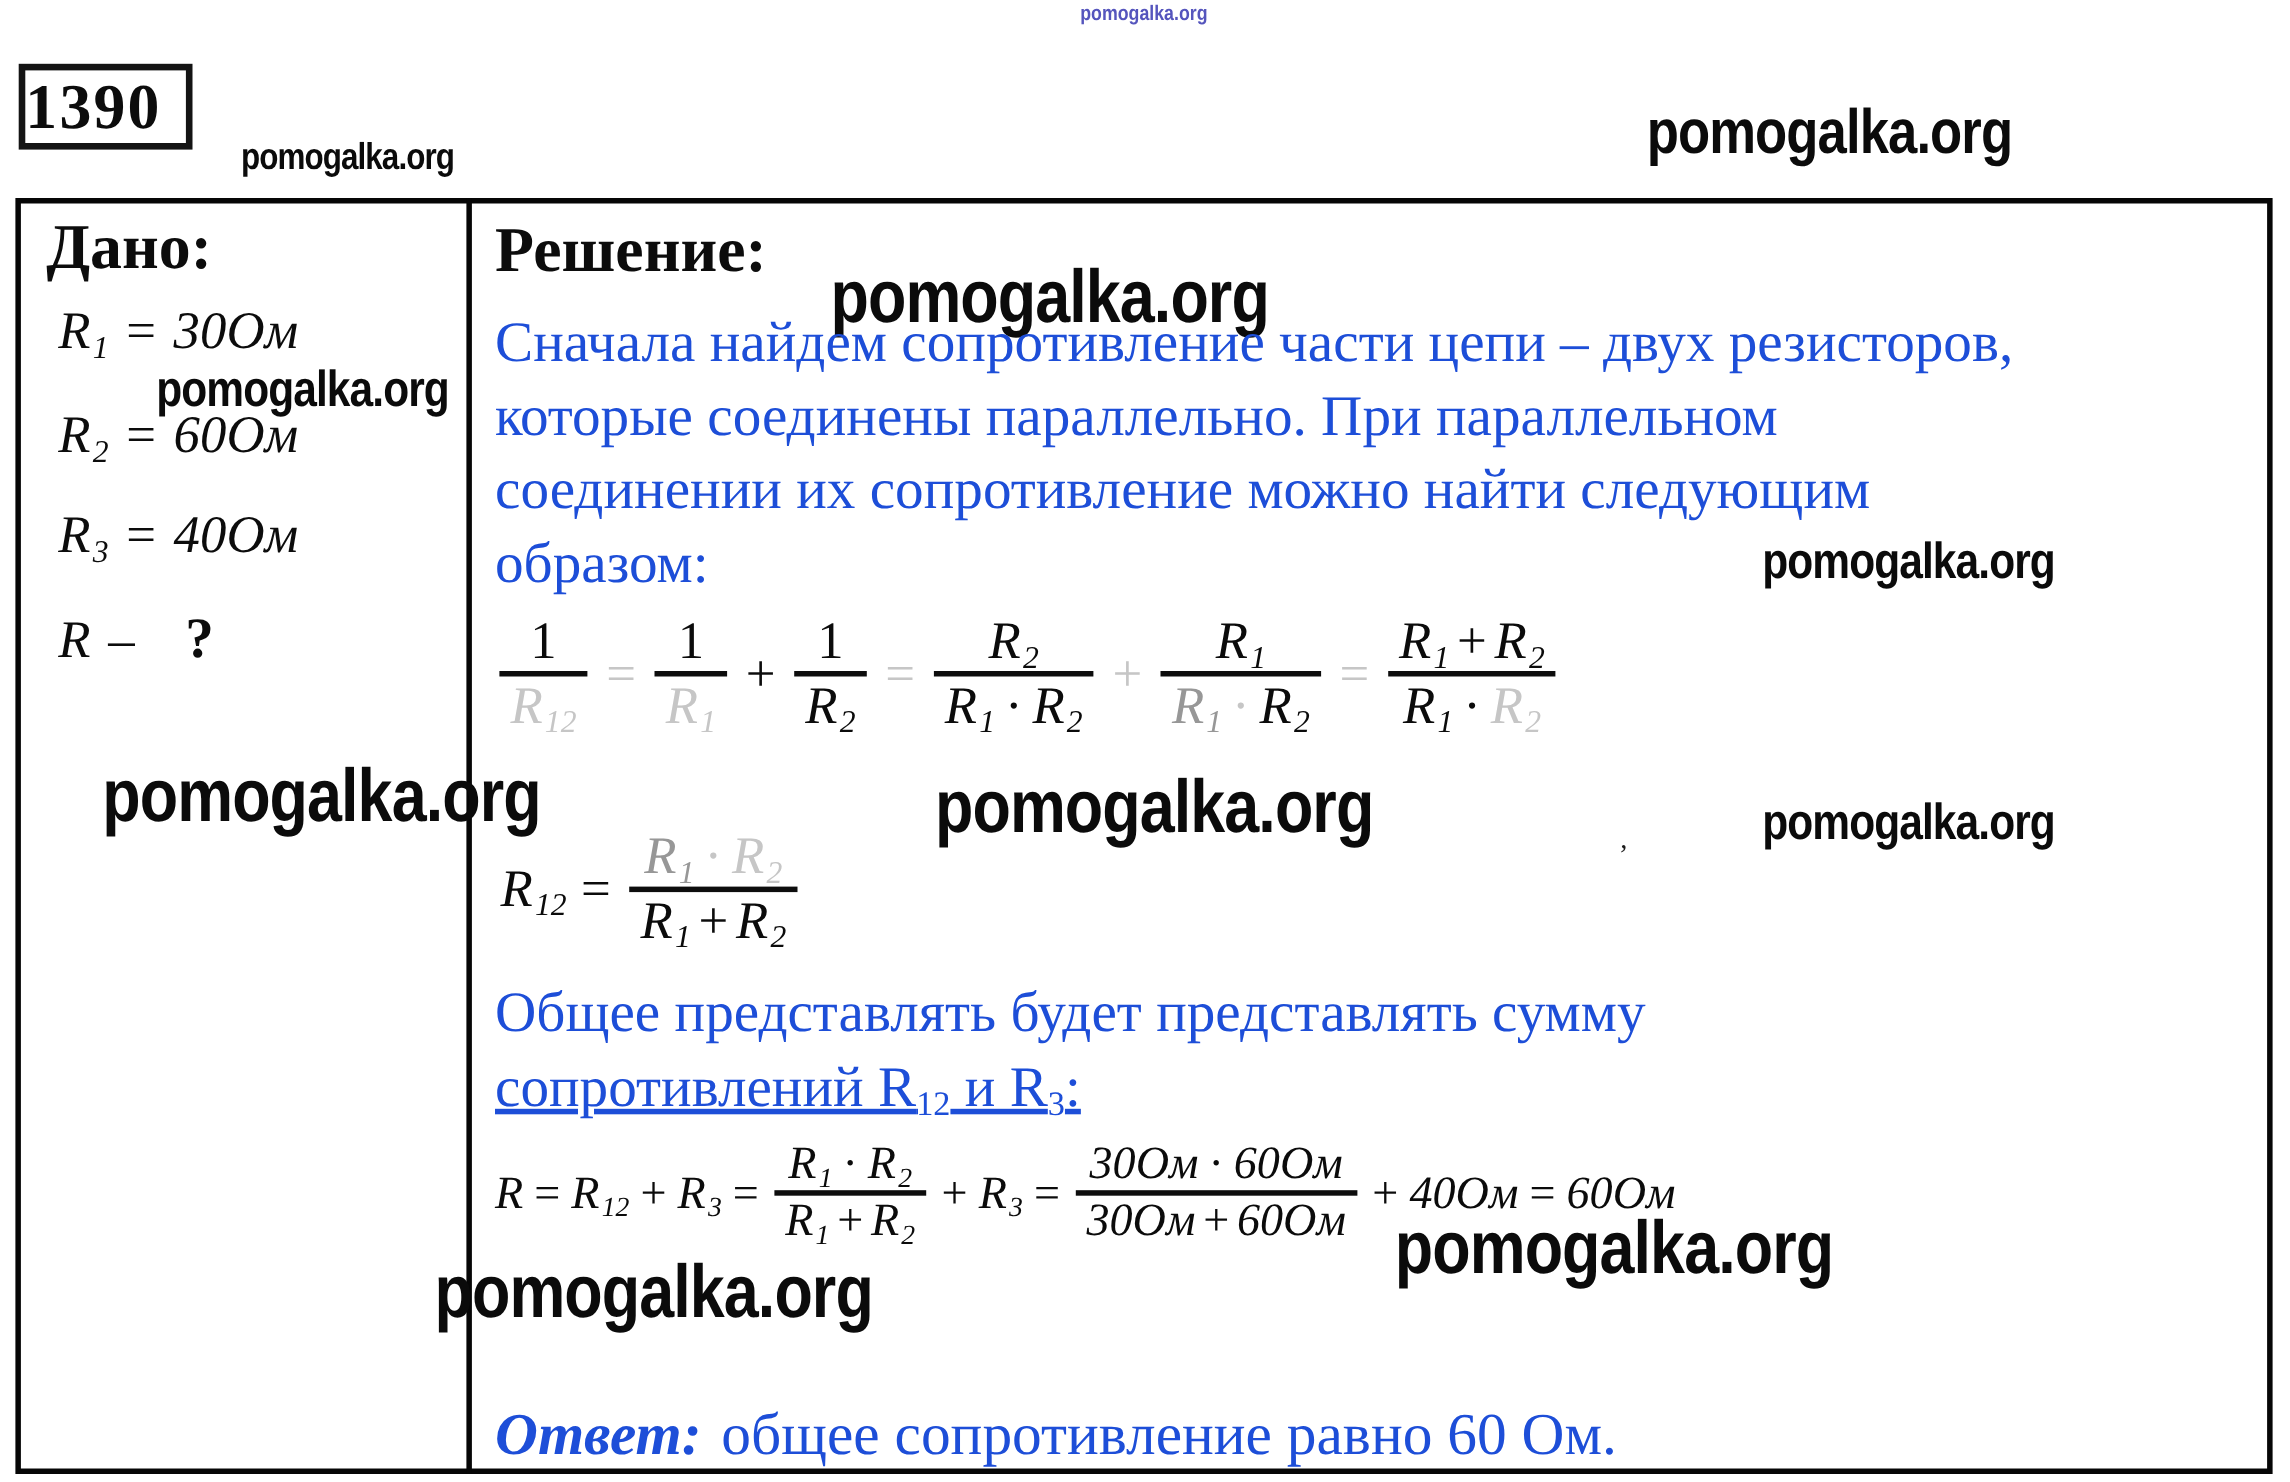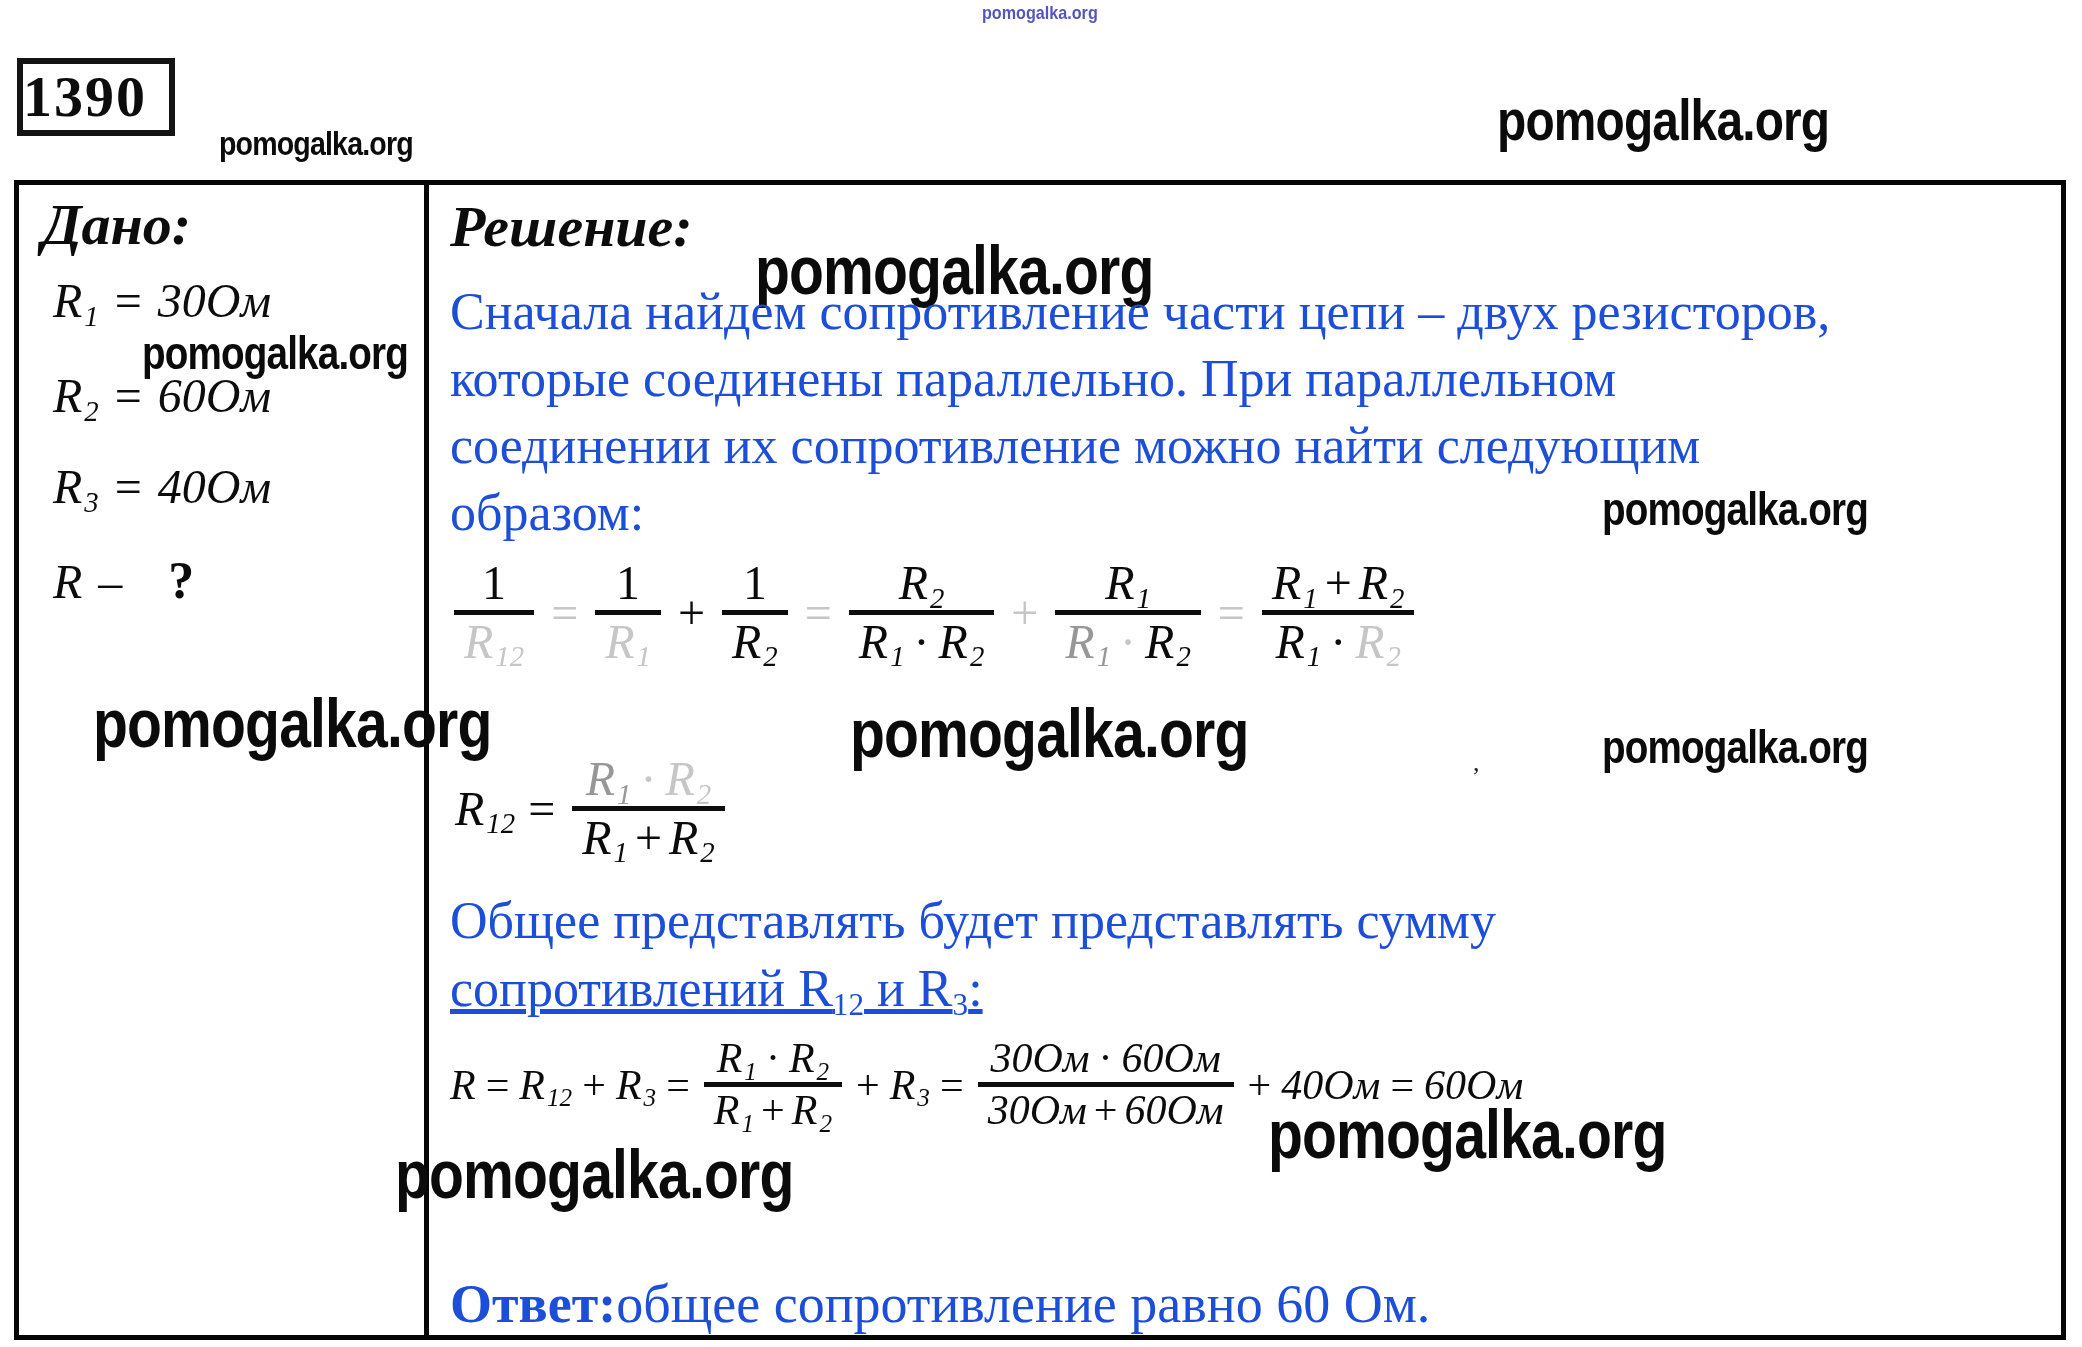--- a/index.html
+++ b/index.html
@@ -13,21 +13,21 @@
 
   
   .badge{position:absolute;left:17px;top:58px;width:158px;height:78px;border:6px solid #141414;
          display:flex;align-items:center;box-sizing:border-box;}
   .badge span{font-weight:700;font-size:58px;letter-spacing:2px;line-height:1;}
 
   
   .tbl{position:absolute;left:14px;top:180px;width:2042px;height:1150px;border:5px solid #060606;}
   .vdiv{position:absolute;left:424px;top:180px;width:5px;height:1160px;background:#060606;}
 
-  .h{position:absolute;font-weight:700;font-size:58px;line-height:1;white-space:nowrap;font-style:italic;}
+  .h{position:absolute;font-weight:700;font-size:58px;line-height:1;white-space:nowrap;}
 
   .pline{position:absolute;left:450px;font-size:52px;line-height:1.2;white-space:nowrap;color:#1d4ed8;}
 
   
   .gline{position:absolute;font-size:48px;font-style:italic;line-height:1.2;white-space:nowrap;}
   .gline .eqop{padding:0 16px;}
   .qmark{font-style:normal;font-weight:700;font-size:52px;padding-left:30px;}
 
   
   .math{position:absolute;display:flex;align-items:center;font-style:italic;line-height:1.15;white-space:nowrap;color:#0b0b0b;}
@@ -36,21 +36,21 @@
   .fbar{align-self:stretch;height:5px;background:#0d0d0d;}
   .op{font-style:normal;padding:0 13px;}
   .dotop{font-style:normal;padding:0 9px;}
   .plusop{font-style:normal;padding:0 7px;}
   .up{font-style:normal;}
   .sb{font-size:0.60em;position:relative;top:0.30em;margin-left:2px;}
   .sbu{font-size:0.60em;position:relative;top:0.28em;font-style:normal;}
   .fade{color:#c6c6c6;}
   .fade2{color:#979797;}
 
-  .ans-label{font-weight:700;}
+  .ans-label{font-weight:700;font-style:italic;margin-right:18px;}
   .tick{position:absolute;font-size:26px;line-height:1;color:#1c1c1c;}
 </style>
 </head>
 <body>
 
 <div id="screen">
 
   <div class="wm blue" style="left:982px;top:3px;font-size:19px;">pomogalka.org</div>
 
   <div class="badge">

